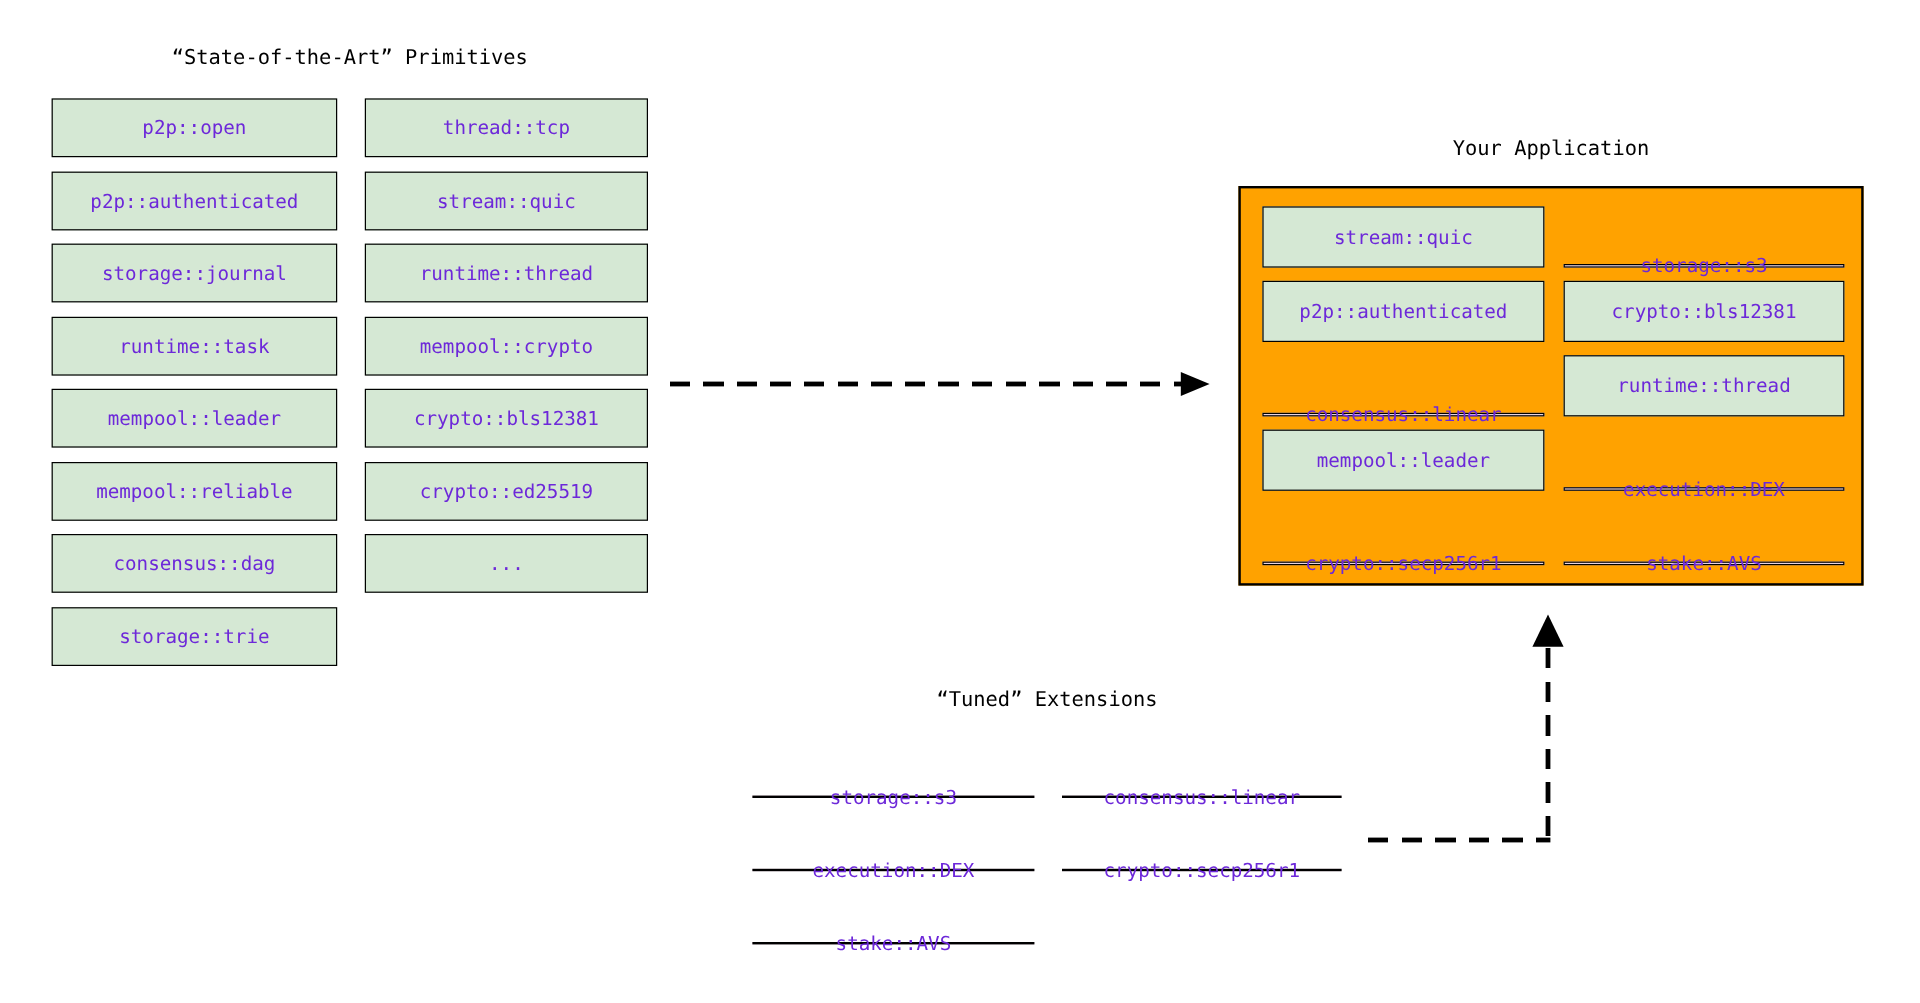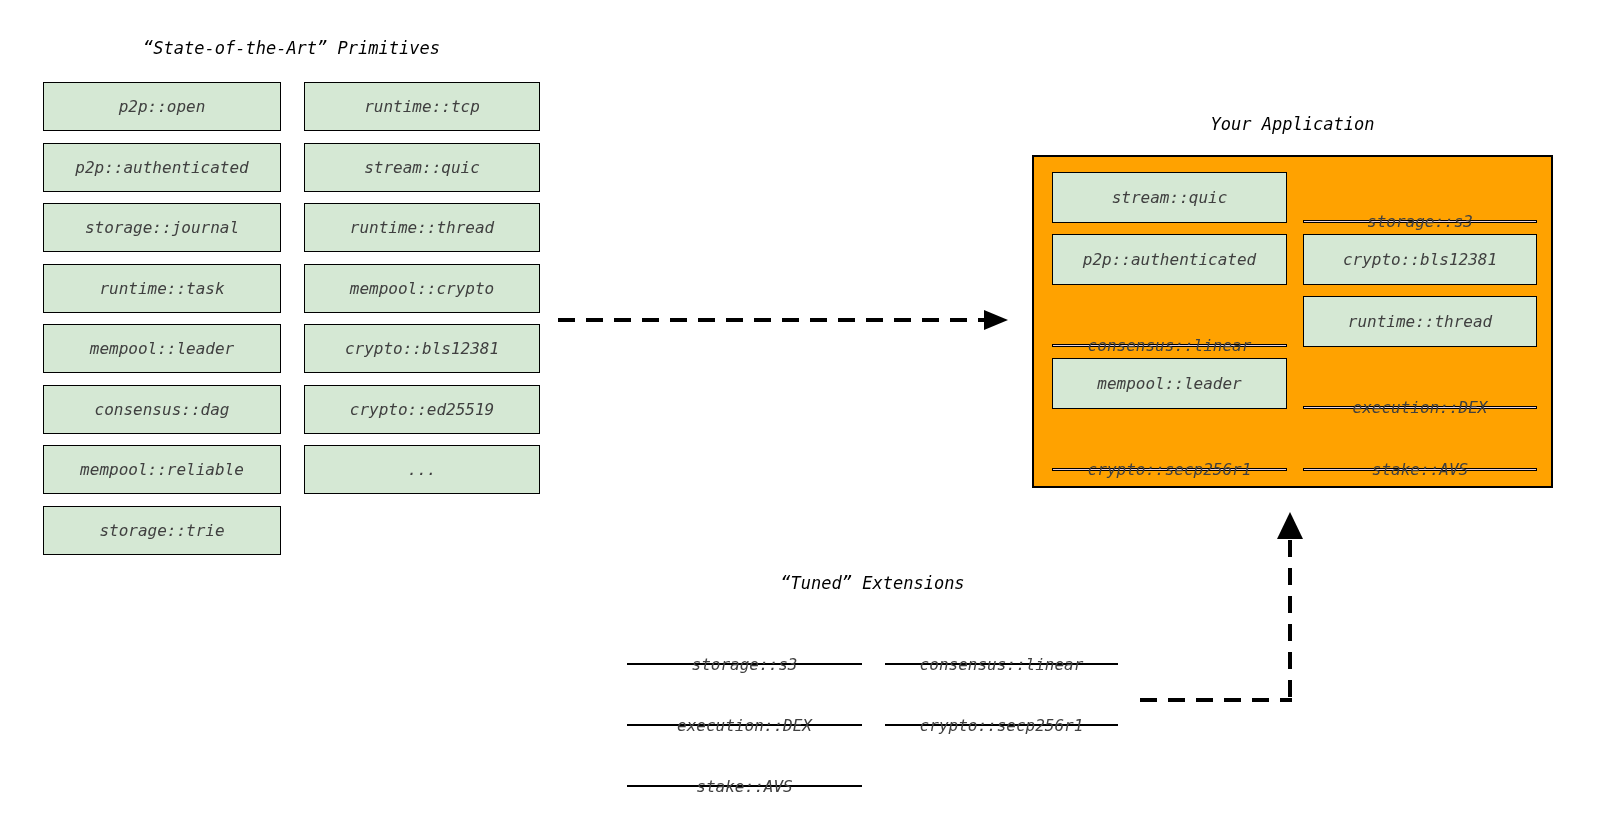--- a/index.html
+++ b/index.html
@@ -7,37 +7,36 @@
     padding: 0;
     background: #ffffff;
     font-family: "DejaVu Sans Mono", "Liberation Mono", monospace;
   }
   .canvas {
     position: relative;
     width: 1600px;
     height: 836px;
     background: var(--background, #ffffff);
     overflow: hidden;
-    font-style: italic;
   }
   .group-title {
     position: absolute;
     text-align: center;
     font-size: 17px;
     color: #000;
     white-space: nowrap;
   }
   .box {
     box-sizing: border-box;
     border: 1.5px solid #000;
     display: flex;
     align-items: center;
     justify-content: center;
     font-size: 16px;
-    color: #404040;
+    color: #6d28d9;
     white-space: nowrap;
   }
   .green { background: var(--green, #d5e8d4); }
   .pink  { background: var(--pink,  #e8d2df); margin-top: 48px; }
 
   
   .primitives-grid {
     position: absolute;
     left: 43px; top: 82px;
     display: grid;
@@ -108,24 +107,24 @@
 <div class="canvas">
 
   <div class="group-title" style="left:43px; top:38px; width:497px;">“State-of-the-Art” Primitives</div>
 
   <div class="primitives-grid">
     <div class="box green">p2p::open</div>
     <div class="box green">p2p::authenticated</div>
     <div class="box green">storage::journal</div>
     <div class="box green">runtime::task</div>
     <div class="box green">mempool::leader</div>
+    <div class="box green">mempool::reliable</div>
     <div class="box green">consensus::dag</div>
-    <div class="box green">mempool::reliable</div>
     <div class="box green">storage::trie</div>
-    <div class="box green">runtime::tcp</div>
+    <div class="box green">thread::tcp</div>
     <div class="box green">stream::quic</div>
     <div class="box green">runtime::thread</div>
     <div class="box green">mempool::crypto</div>
     <div class="box green">crypto::bls12381</div>
     <div class="box green">crypto::ed25519</div>
     <div class="box green">...</div>
   </div>
 
   <div>
     <div class="dash-h" style="left:558px; top:318px; width:427px;"></div>

